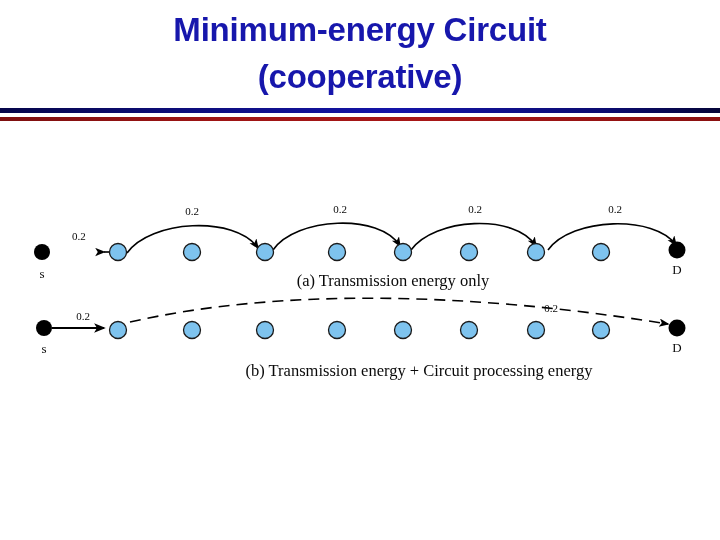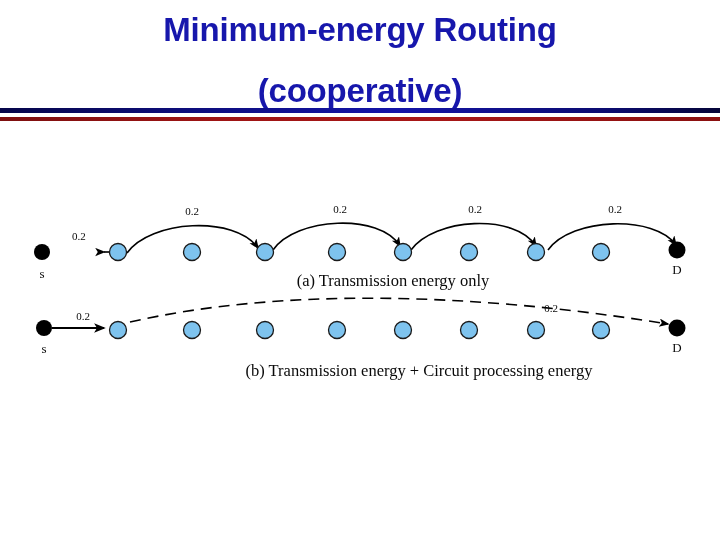--- a/index.html
+++ b/index.html
@@ -25,21 +25,20 @@
     text-align: center;
   }
   .title-line {
     font-family: "Liberation Sans", sans-serif;
     font-weight: bold;
     font-size: 33px;
     line-height: 47px;
     color: #1717ac;
     letter-spacing: -0.2px;
     white-space: nowrap;
-    margin-top: 14px;
   }
   #title-line-1 { margin-top: 6px; }
 
   
   #divider {
     position: absolute;
     left: 0;
     top: 106px;
     width: 720px;
     height: 16px;
@@ -85,21 +84,21 @@
     font-size: 13px;
   }
   .caption-label {
     font-size: 16.5px;
   }
 </style>
 </head>
 <body>
 
 <div id="title-block">
-  <div id="title-line-1" class="title-line">Minimum-energy Routing</div>
+  <div id="title-line-1" class="title-line">Minimum-energy Circuit</div>
   <div class="title-line">(cooperative)</div>
 </div>
 
 <div id="divider">
   <div id="divider-blue"></div>
   <div id="divider-red"></div>
 </div>
 
 <div id="figure">
   <svg id="figure-svg" width="720" height="225" viewBox="0 0 720 225">

